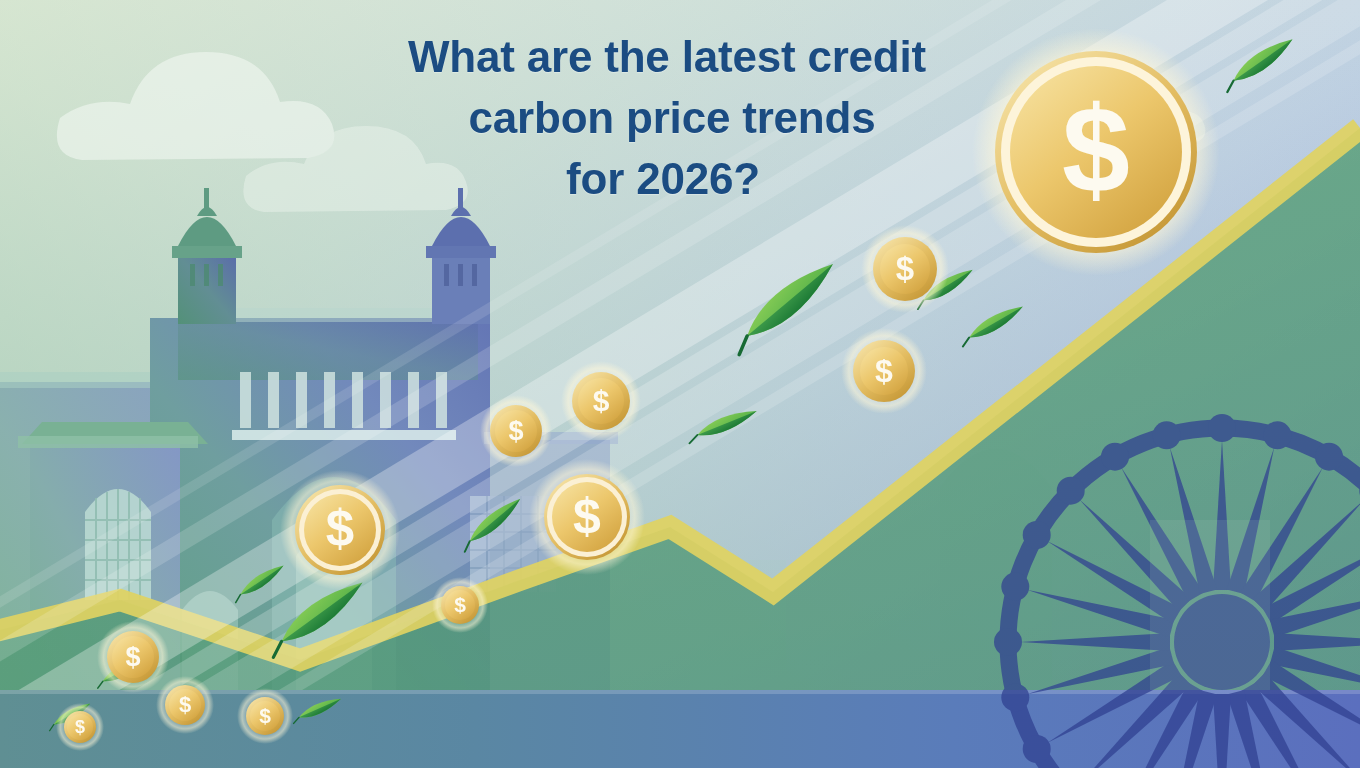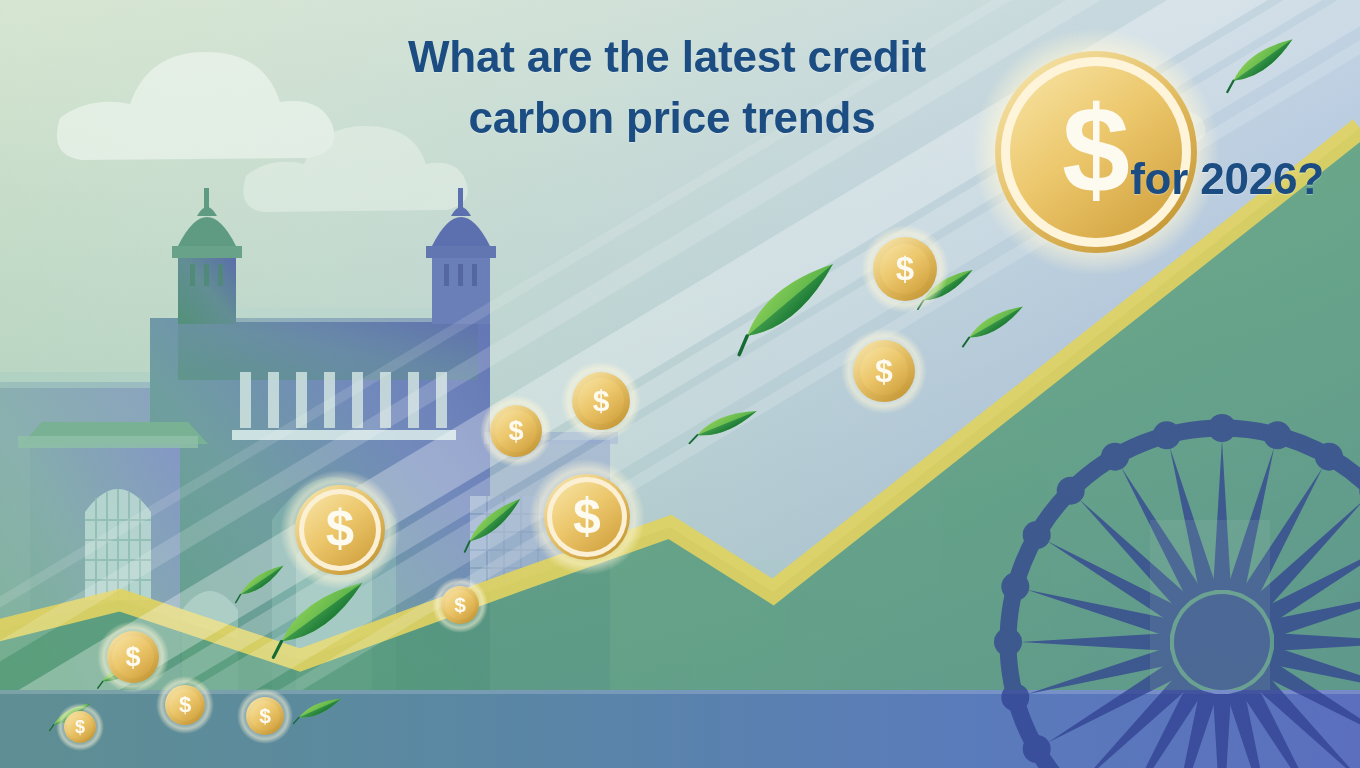--- a/index.html
+++ b/index.html
@@ -24,21 +24,21 @@
     font-family:"Liberation Sans",sans-serif;
     font-weight:700;
     font-size:44px;
     line-height:61px;
     letter-spacing:-0.2px;
     color:#1b4c82;
     text-shadow:0 1px 1px rgba(255,255,255,.35);
   }
   .headline .l1{ padding-left:10px; }
   .headline .l2{ padding-left:20px; }
-  .headline .l3{ padding-left:2px;text-align:right; }
+  .headline .l3{ padding-left:2px; }
 </style>
 </head>
 <body>
 
 <div id="stage">
 
   <svg viewBox="0 0 1360 768" xmlns="http://www.w3.org/2000/svg">
     <defs>
       <linearGradient id="gBg" x1="0" y1="0" x2="1" y2="1">
         <stop offset="0%" stop-color="#eaf2dc"></stop>

